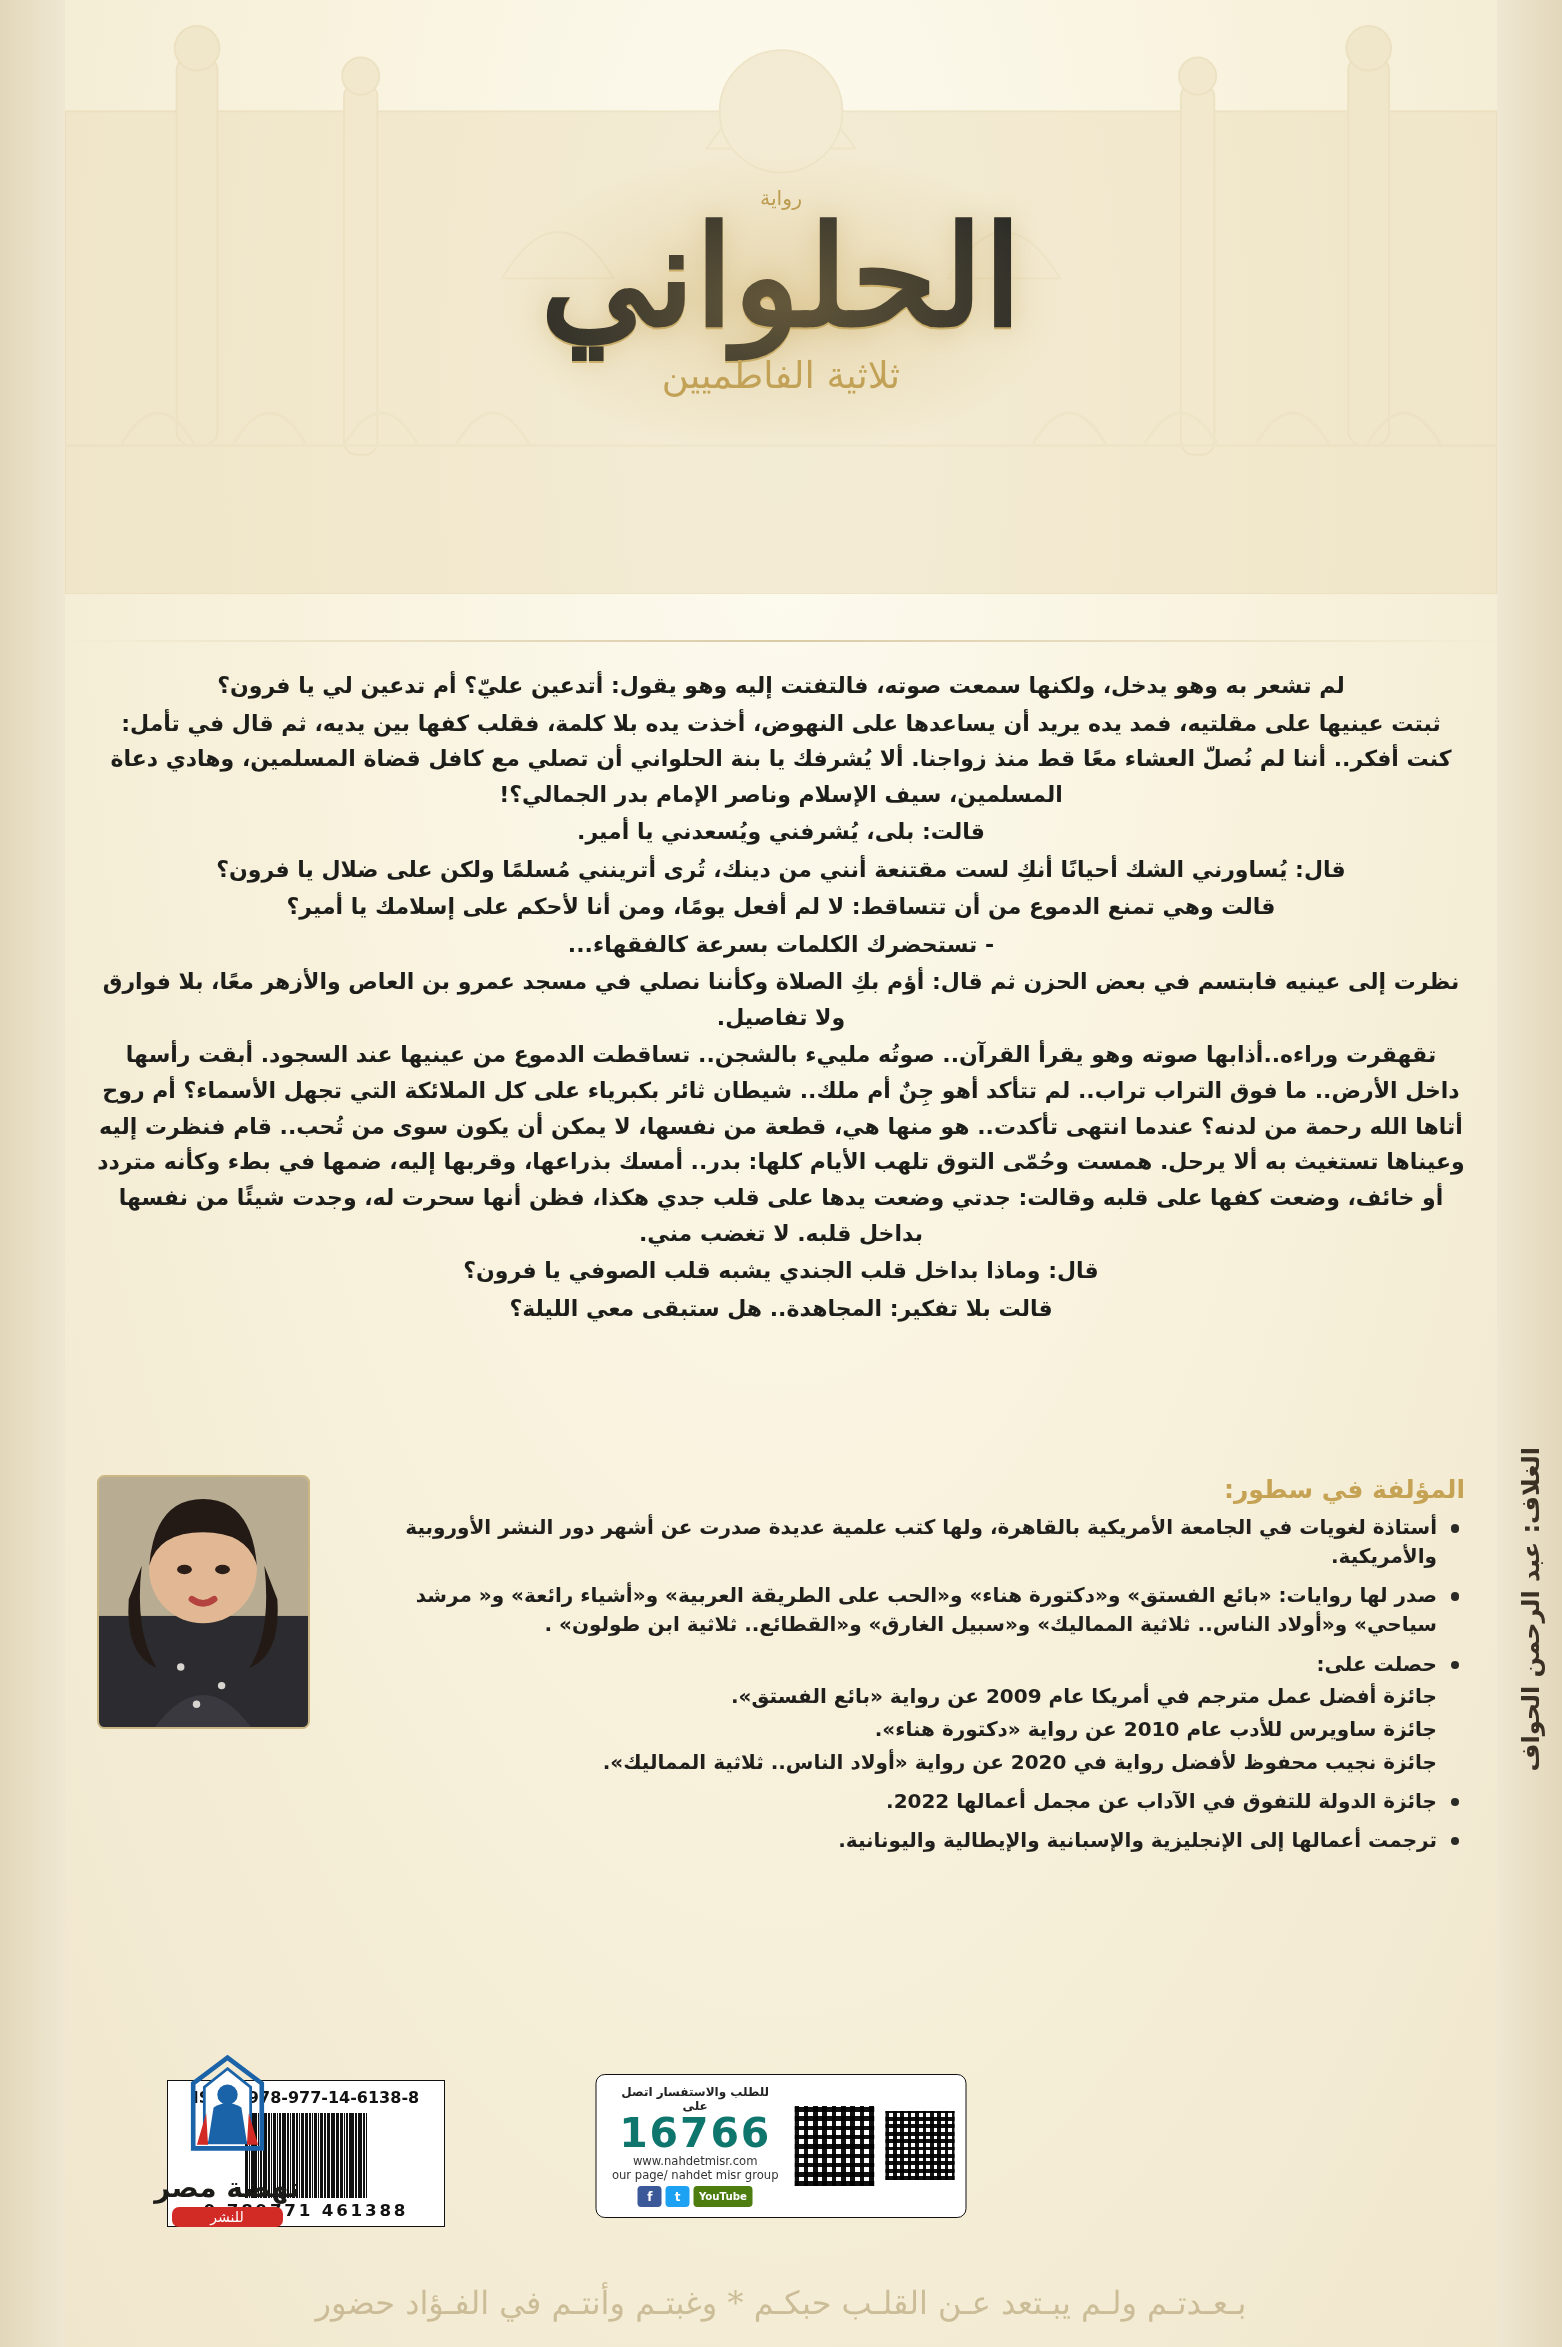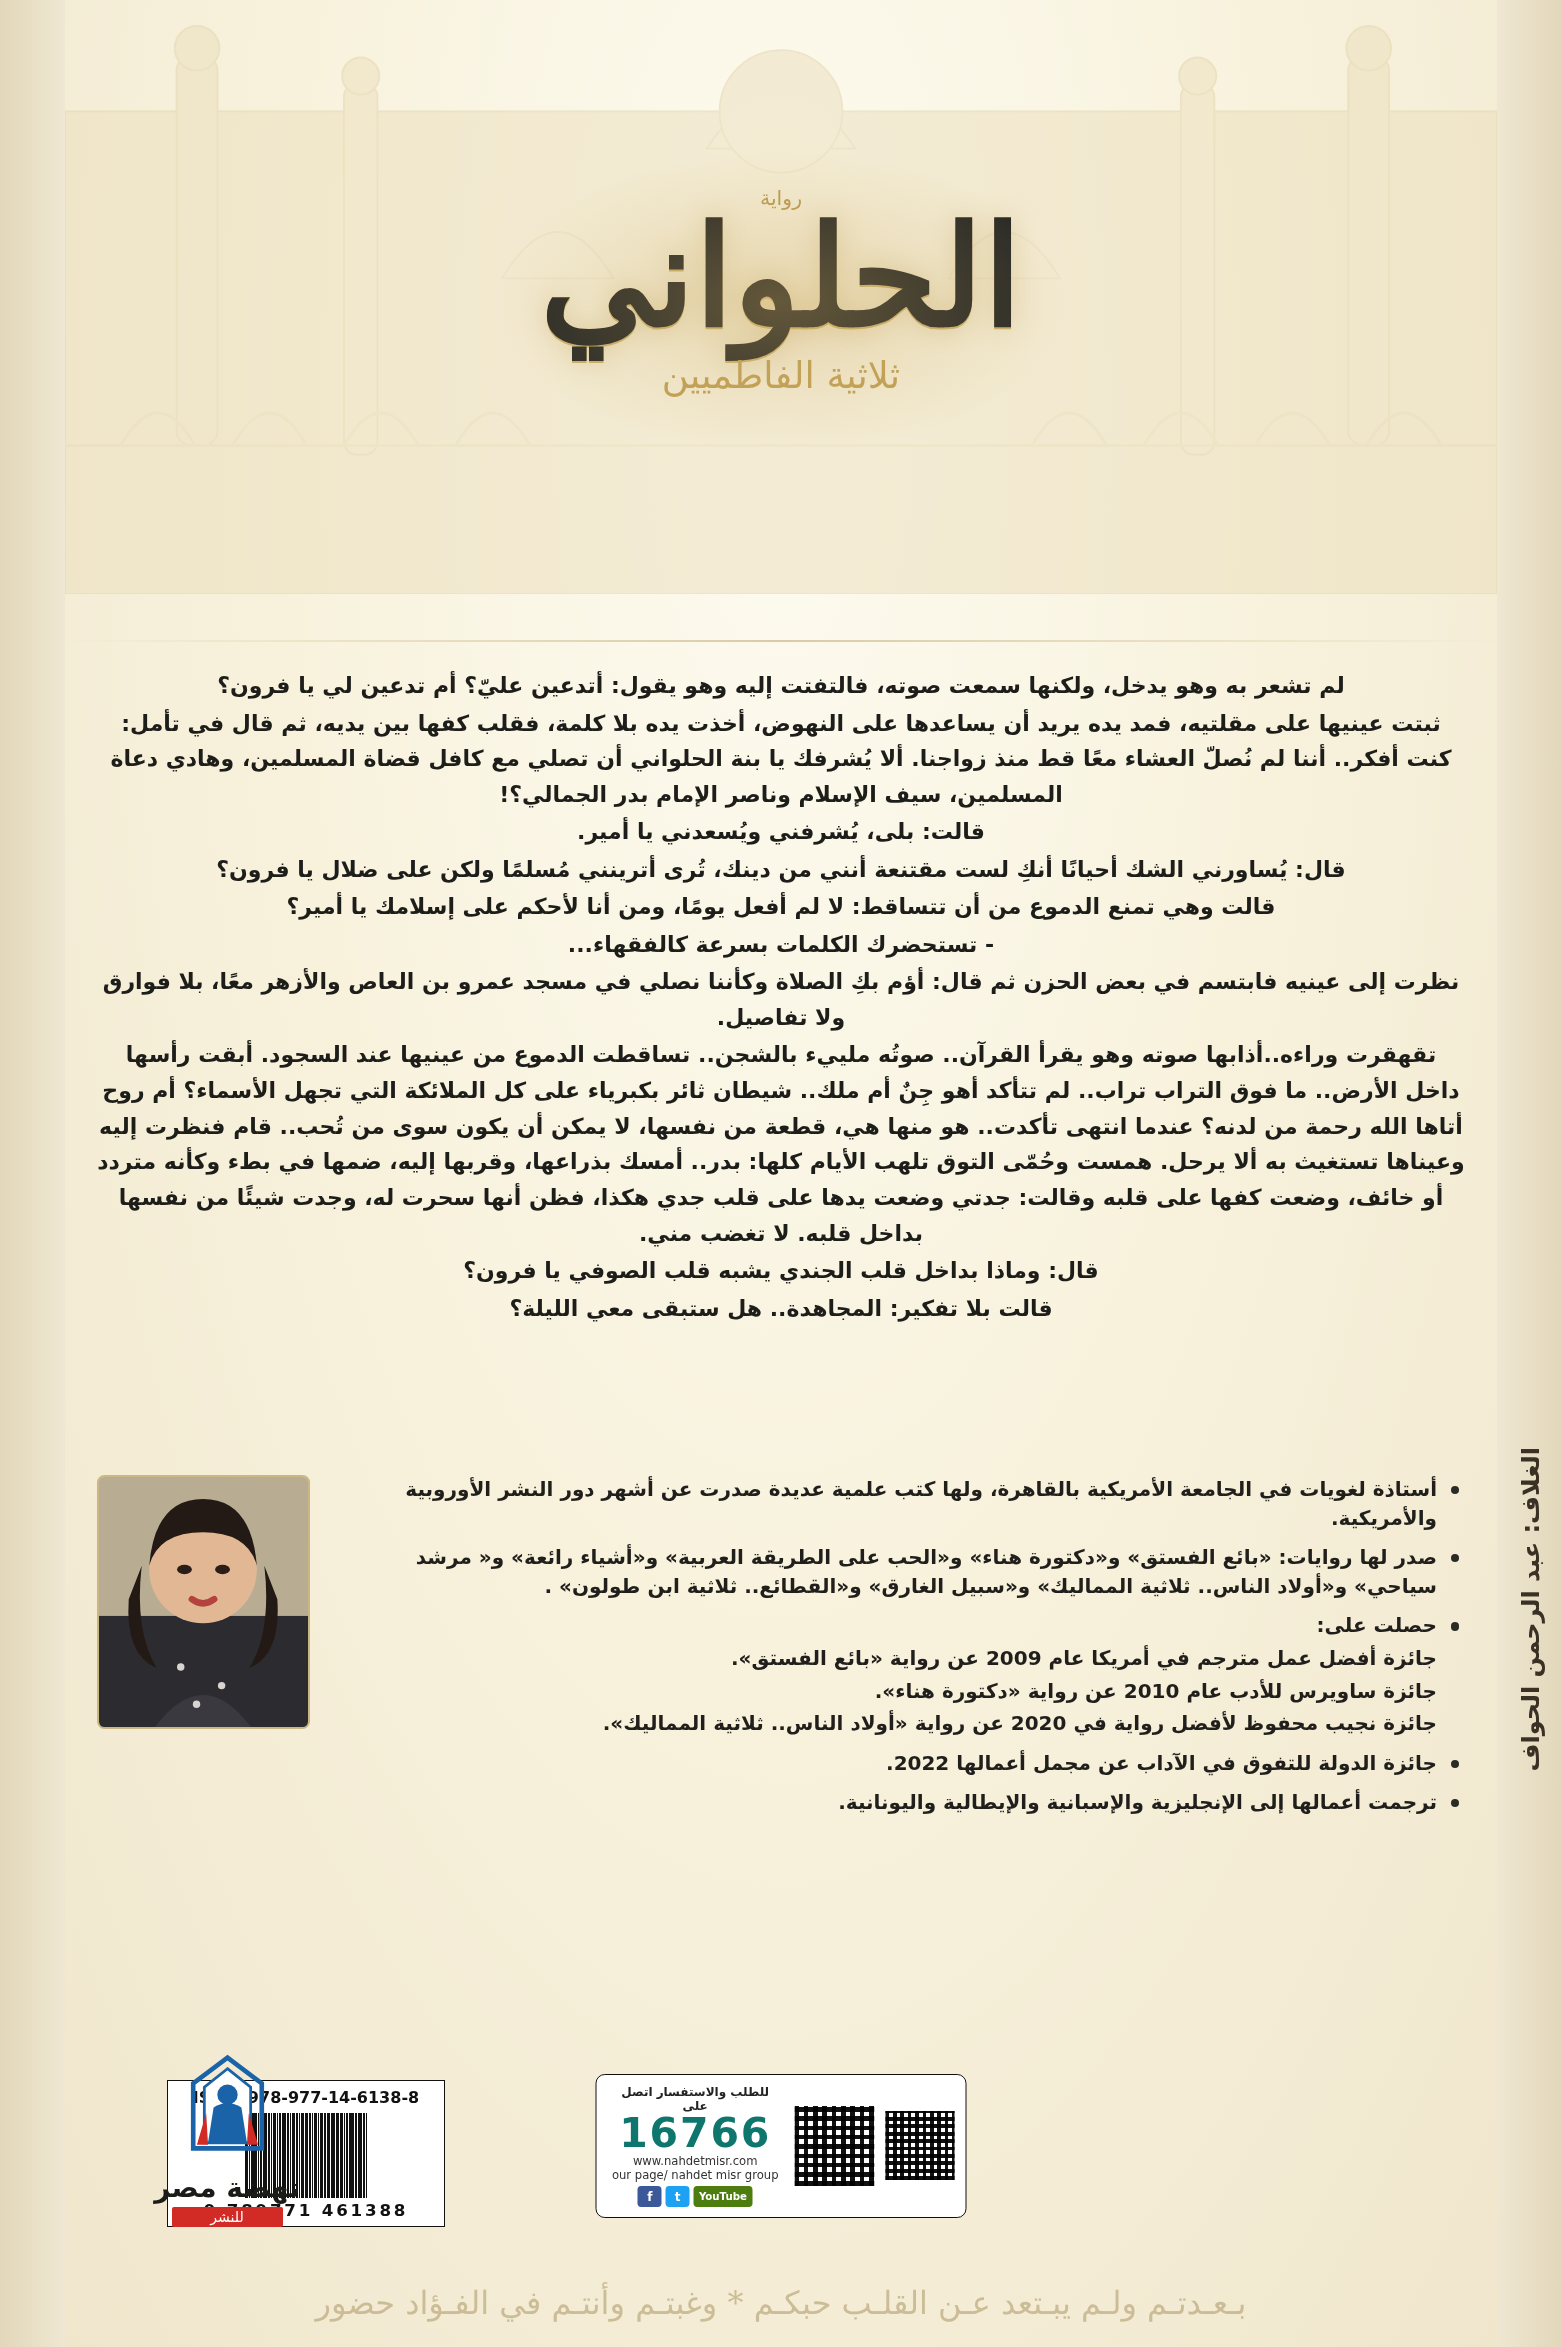--- a/index.html
+++ b/index.html
@@ -162,21 +162,21 @@
 
   .publisher{
     position:absolute;left:28px;bottom:0;width:204px;text-align:center;
   }
   .pub-logo{width:139px;height:116px;margin:0 auto;}
   .pub-name{
     margin-top:3.7px;font-size:28px;font-weight:bold;color:#1b1b18;
   }
   .pub-sub{
     margin:2.8px auto 0;background:#d22a24;color:#fff;font-size:14px;
-    padding:1.9px 0;width:111px;border-radius:2px;
+    padding:1.9px 0;width:111px;border-radius:7px;
   }
 
   
   .bottom-calli{
     position:absolute;left:0;right:0;bottom:26px;text-align:center;
     font-family:"DejaVu Serif", serif;
     font-size:32px;color:#c5b58d;opacity:.85;letter-spacing:5.6px;margin-top:8px;
   }
 </style>
 </head>
@@ -252,20 +252,21 @@
         <ellipse cx="92" cy="100" rx="8" ry="5" fill="#2b1d17"></ellipse>
         <ellipse cx="133" cy="100" rx="8" ry="5" fill="#2b1d17"></ellipse>
         <path d="M100 132 q12 9 24 0" stroke="#b4433f" stroke-width="7" fill="none" stroke-linecap="round"></path>
         <path d="M60 270 q52 -70 104 0z" fill="#3a3940"></path>
         <circle cx="88" cy="205" r="4" fill="#d8d4cf"></circle>
         <circle cx="132" cy="225" r="4" fill="#d8d4cf"></circle>
         <circle cx="105" cy="245" r="4" fill="#d8d4cf"></circle>
       </svg>
     </div>
     <div class="author-info">
+      <div class="author-heading">المؤلفة في سطور:</div>
       <ul class="bullets">
         <li>أستاذة لغويات في الجامعة الأمريكية بالقاهرة، ولها كتب علمية عديدة صدرت عن أشهر دور النشر الأوروبية والأمريكية.</li>
         <li>صدر لها روايات: «بائع الفستق» و«دكتورة هناء» و«الحب على الطريقة العربية» و«أشياء رائعة» و« مرشد سياحي» و«أولاد الناس.. ثلاثية المماليك» و«سبيل الغارق» و«القطائع.. ثلاثية ابن طولون» .</li>
         <li>
           <span>حصلت على:</span>
           <span class="sub">جائزة أفضل عمل مترجم في أمريكا عام 2009 عن رواية «بائع الفستق».</span>
           <span class="sub">جائزة ساويرس للأدب عام 2010 عن رواية «دكتورة هناء».</span>
           <span class="sub">جائزة نجيب محفوظ لأفضل رواية في 2020 عن رواية «أولاد الناس.. ثلاثية المماليك».</span>
         </li>
         <li>جائزة الدولة للتفوق في الآداب عن مجمل أعمالها 2022.</li>

